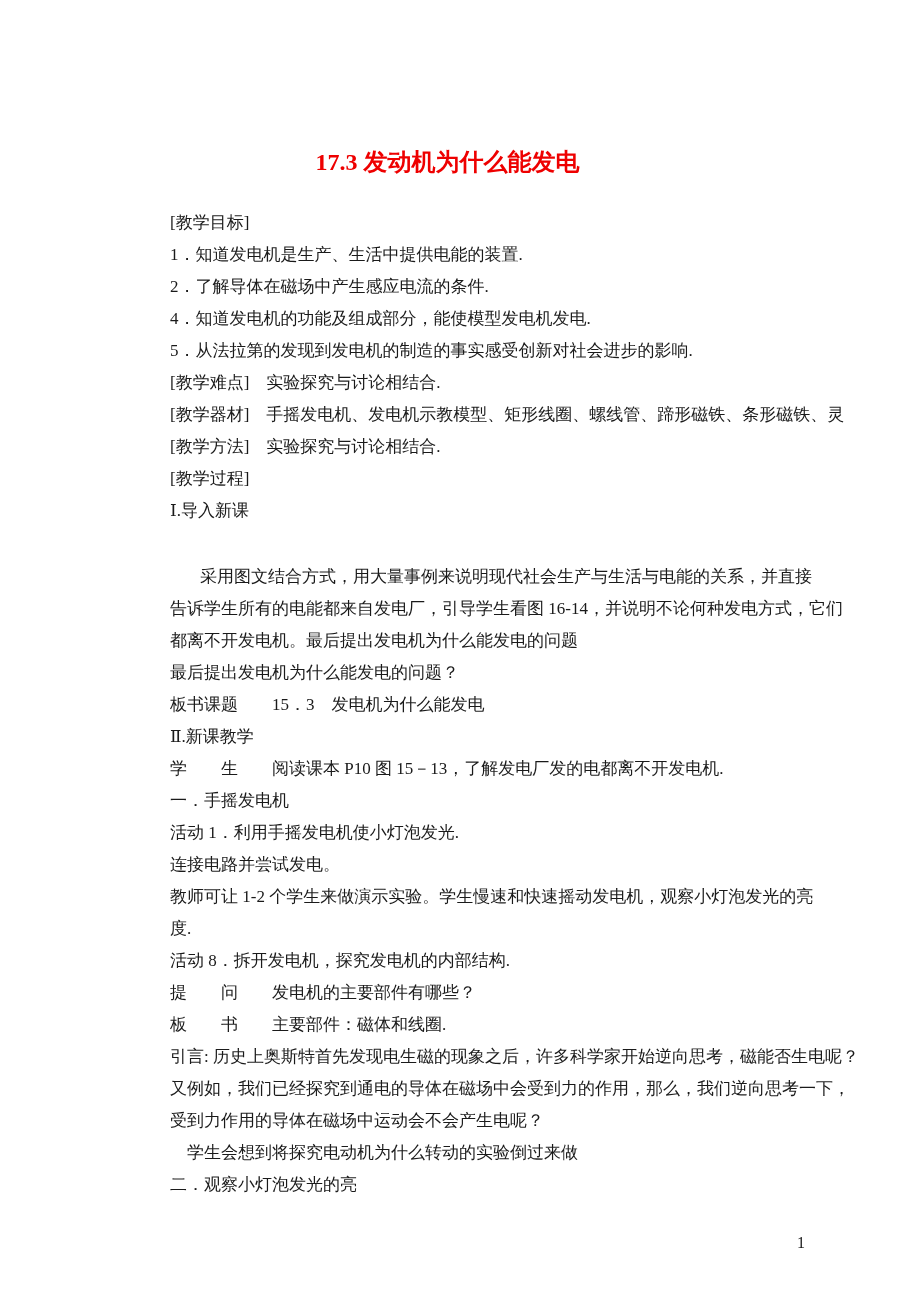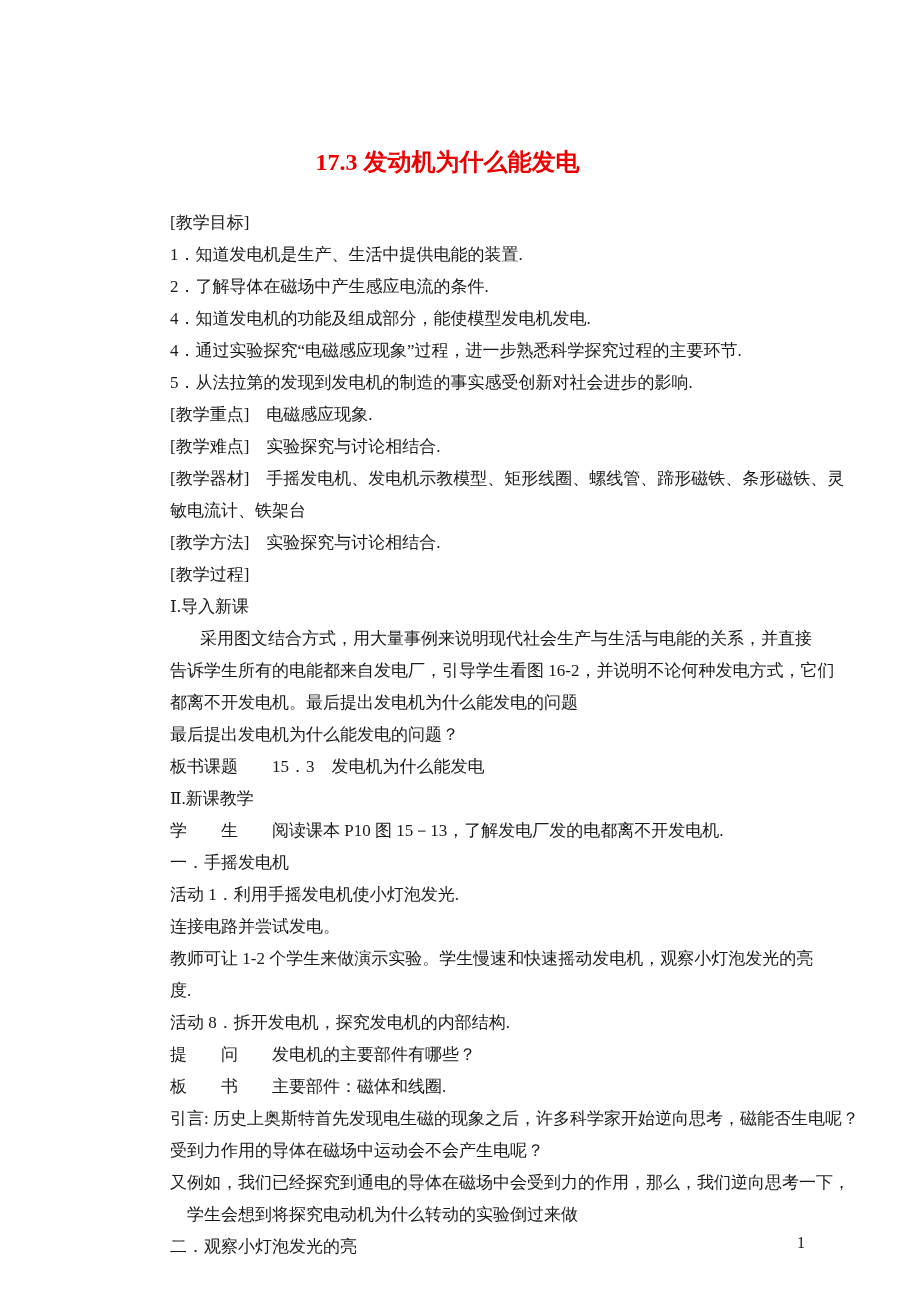--- a/index.html
+++ b/index.html
@@ -35,21 +35,21 @@
     position:absolute;
     top:160px;left:122px;width:670px;
   }
   .line{
     height:30.15px;
     line-height:30.15px;
     font-size:17px;
     white-space:pre;
     color:var(--text-color);
   }
-  .indent-first{padding-left:46px;}
+  .indent-first{padding-left:46px;margin-top:34px;}
   .indent-para{padding-left:33px;}
   .page-number{
     position:absolute;
     left:765px;top:1202px;width:26px;
     text-align:center;
     font-size:16px;
     color:var(--text-color);
   }
 </style>
 </head>
@@ -57,46 +57,43 @@
 
 <div class="page">
 
   <h1 class="title">17.3 发动机为什么能发电</h1>
 
   <div class="content">
     <div class="line">[教学目标]</div>
     <div class="line">1．知道发电机是生产、生活中提供电能的装置.</div>
     <div class="line">2．了解导体在磁场中产生感应电流的条件.</div>
     <div class="line">4．知道发电机的功能及组成部分，能使模型发电机发电.</div>
-    <div class="line">4．通过实验探究“电磁感应现象”过程，进一步熟悉科学探究过程的主要环节.</div>
     <div class="line">5．从法拉第的发现到发电机的制造的事实感受创新对社会进步的影响.</div>
-    <div class="line">[教学重点]　电磁感应现象.</div>
     <div class="line">[教学难点]　实验探究与讨论相结合.</div>
     <div class="line">[教学器材]　手摇发电机、发电机示教模型、矩形线圈、螺线管、蹄形磁铁、条形磁铁、灵</div>
-    <div class="line">敏电流计、铁架台</div>
     <div class="line">[教学方法]　实验探究与讨论相结合.</div>
     <div class="line">[教学过程]</div>
     <div class="line">Ⅰ.导入新课</div>
     <div class="line indent-first">采用图文结合方式，用大量事例来说明现代社会生产与生活与电能的关系，并直接</div>
-    <div class="line">告诉学生所有的电能都来自发电厂，引导学生看图 16-2，并说明不论何种发电方式，它们</div>
+    <div class="line">告诉学生所有的电能都来自发电厂，引导学生看图 16-14，并说明不论何种发电方式，它们</div>
     <div class="line">都离不开发电机。最后提出发电机为什么能发电的问题</div>
     <div class="line">最后提出发电机为什么能发电的问题？</div>
     <div class="line">板书课题　　15．3　发电机为什么能发电</div>
     <div class="line">Ⅱ.新课教学</div>
     <div class="line">学　　生　　阅读课本 P10 图 15－13，了解发电厂发的电都离不开发电机.</div>
     <div class="line">一．手摇发电机</div>
     <div class="line">活动 1．利用手摇发电机使小灯泡发光.</div>
     <div class="line">连接电路并尝试发电。</div>
     <div class="line">教师可让 1-2 个学生来做演示实验。学生慢速和快速摇动发电机，观察小灯泡发光的亮</div>
     <div class="line">度.</div>
     <div class="line">活动 8．拆开发电机，探究发电机的内部结构.</div>
     <div class="line">提　　问　　发电机的主要部件有哪些？</div>
     <div class="line">板　　书　　主要部件：磁体和线圈.</div>
     <div class="line">引言: 历史上奥斯特首先发现电生磁的现象之后，许多科学家开始逆向思考，磁能否生电呢？</div>
+    <div class="line">又例如，我们已经探究到通电的导体在磁场中会受到力的作用，那么，我们逆向思考一下，</div>
     <div class="line">受到力作用的导体在磁场中运动会不会产生电呢？</div>
-    <div class="line">又例如，我们已经探究到通电的导体在磁场中会受到力的作用，那么，我们逆向思考一下，</div>
     <div class="line indent-para">学生会想到将探究电动机为什么转动的实验倒过来做</div>
     <div class="line">二．观察小灯泡发光的亮</div>
   </div>
 
   <div class="page-number">1</div>
 
 </div>
 
 </body></html>

